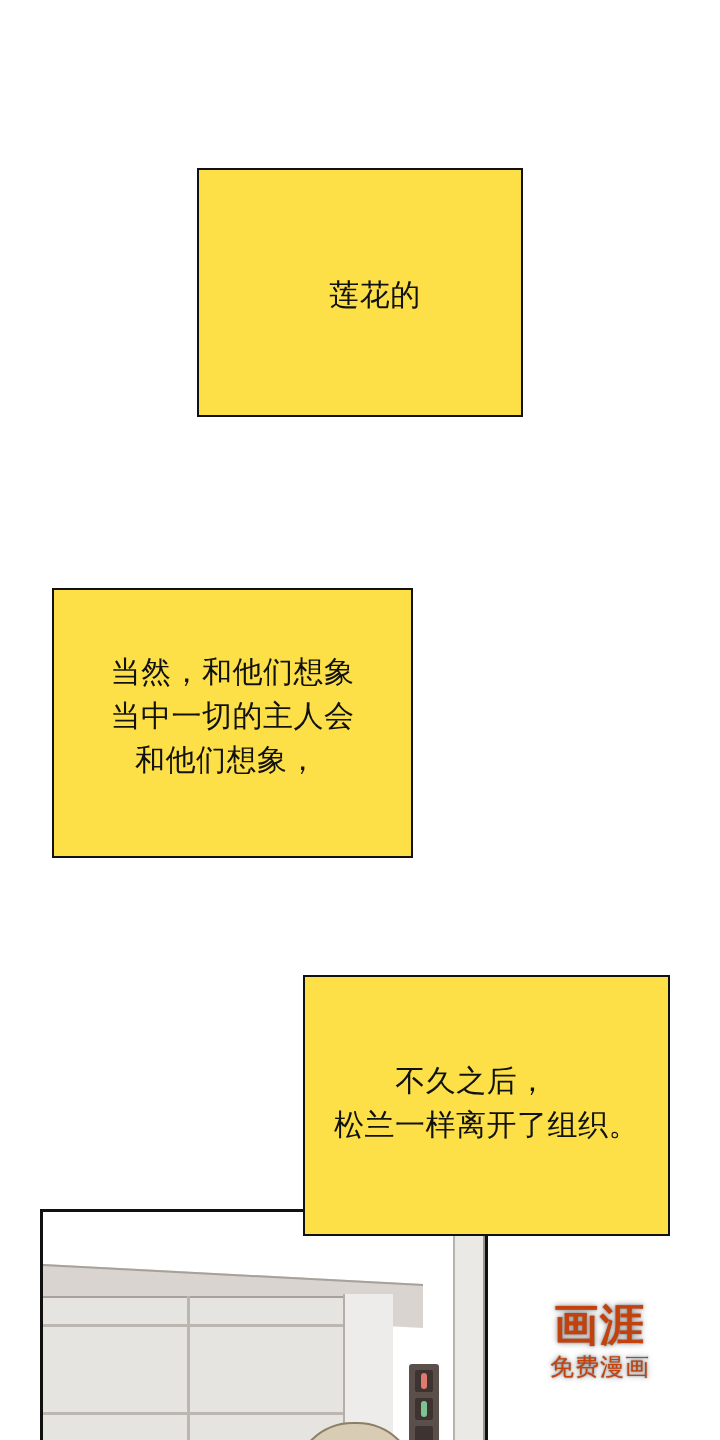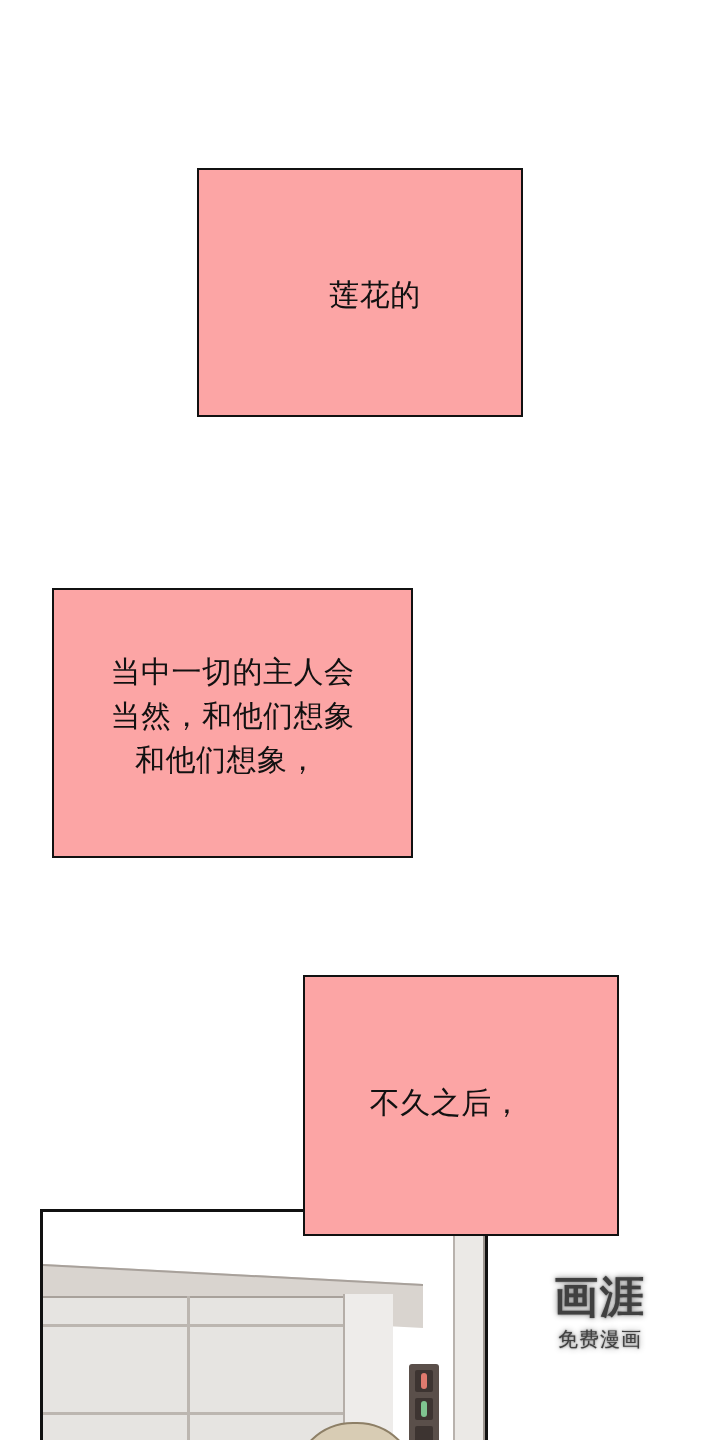--- a/index.html
+++ b/index.html
@@ -1,18 +1,18 @@
 <!DOCTYPE html>
 <html><head>
 <meta charset="utf-8">
 <style>
   html, body { margin:0; padding:0; }
   body { width:720px; height:1440px; background:#ffffff; position:relative; overflow:hidden;
          font-family: "DejaVu Sans", "Liberation Sans", sans-serif; }
-  .box { position:absolute; background:#fca5a5; border:2px solid #111; box-sizing:border-box;
+  .box { position:absolute; background:#fde047; border:2px solid #111; box-sizing:border-box;
          display:flex; align-items:center; justify-content:center; }
   .box .txt { text-align:center; color:#111; font-size:30px; line-height:44px; letter-spacing:0.5px; }
   .box .txt div { white-space:nowrap; }
 
   #panel { position:absolute; left:40px; top:1209px; width:680px; height:240px; }
   .panel-frame { position:absolute; left:0; top:0; width:448px; height:240px; border:3px solid #111;
                  border-bottom:none; box-sizing:border-box; background:#fff; overflow:hidden; }
   .bldg-top { position:absolute; left:0; top:52px; width:380px; height:42px; background:#d9d4cf;
               border-top:2px solid #a8a19b; transform:skewY(3deg); transform-origin:left top; }
   .bldg-face { position:absolute; left:0; top:84px; width:300px; height:160px; background:#e6e4e1;
@@ -24,38 +24,38 @@
   .pole { position:absolute; left:410px; top:0px; width:32px; height:240px; background:#ebe9e6;
           border-left:2px solid #b8b2ad; border-right:2px solid #9c958f; box-sizing:border-box; }
   .signal { position:absolute; left:366px; top:152px; width:30px; height:90px; background:#5a4f4a;
             border-radius:3px; }
   .lamp { position:absolute; left:6px; width:18px; height:22px; border-radius:2px; background:#3d3431; }
   .lamp.red::after, .lamp.green::after { content:""; position:absolute; left:6px; top:3px; width:6px; height:16px; border-radius:3px; }
   .lamp.red::after { background:#e07a6e; }
   .lamp.green::after { background:#7fc490; }
   .hair { position:absolute; left:250px; top:210px; width:120px; height:60px; background:#d8ccb4;
           border-radius:60px 60px 0 0; border:2px solid #8d7f66; }
-  .watermark { position:absolute; left:540px; top:1268px; width:120px; text-align:center; color:#404040;
+  .watermark { position:absolute; left:540px; top:1296px; width:120px; text-align:center; color:#c2410c;
                text-shadow:0 0 6px #888, 0 0 2px #666; }
   .wm-big { font-size:44px; font-weight:bold; letter-spacing:2px; line-height:58px; }
-  .wm-small { font-size:20px; line-height:26px; letter-spacing:1px; }
+  .wm-small { font-size:24px; line-height:26px; letter-spacing:1px; }
 </style>
 </head>
 <body>
 
 <div class="box" style="left:197px; top:168px; width:326px; height:249px;">
   <div class="txt" style="padding-top:4px;">
     <div style="padding-left:30px;">莲花的</div>
   </div>
 </div>
 
 <div class="box" style="left:52px; top:588px; width:361px; height:270px;">
   <div class="txt" style="margin-top:-14px;">
+    <div>当然，和他们想象</div>
     <div>当中一切的主人会</div>
-    <div>当然，和他们想象</div>
     <div style="padding-left:0px; margin-right:12px;">和他们想象，</div>
   </div>
 </div>
 
 <div id="panel">
   <div class="panel-frame">
     <div class="bldg-top"></div>
     <div class="bldg-face"></div>
     <div class="bldg-side"></div>
     <div class="win-div" style="left:144px;"></div>
@@ -64,22 +64,23 @@
     <div class="pole"></div>
     <div class="signal">
       <div class="lamp red" style="top:6px;"></div>
       <div class="lamp green" style="top:34px;"></div>
       <div class="lamp" style="top:62px;"></div>
     </div>
     <div class="hair"></div>
   </div>
 </div>
 
-<div class="box" style="left:303px; top:975px; width:316px; height:261px;">
+<div class="box" style="left:303px; top:975px; width:367px; height:261px;">
   <div class="txt" style="margin-top:-6px;">
     <div style="padding-right:30px;">不久之后，</div>
+    <div>松兰一样离开了组织。</div>
   </div>
 </div>
 
 <div class="watermark">
   <div class="wm-big">画涯</div>
   <div class="wm-small">免费漫画</div>
 </div>
 
 </body></html>

